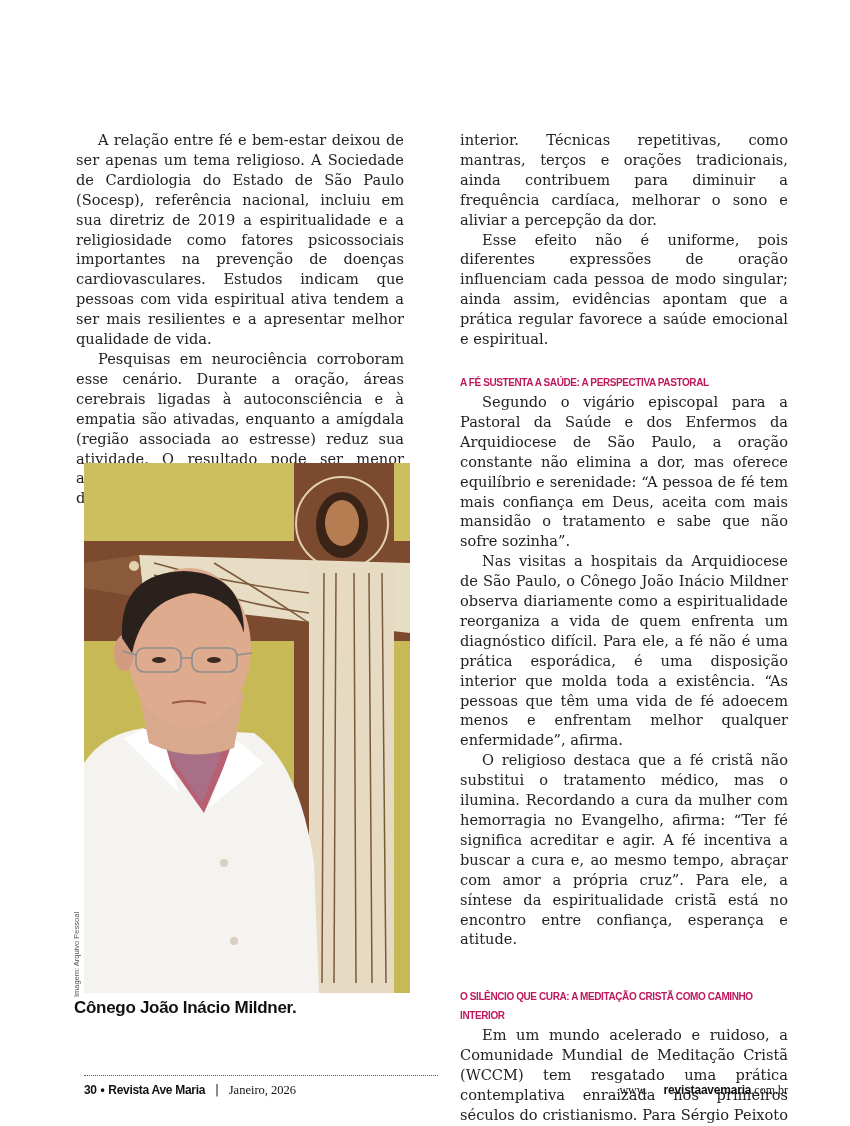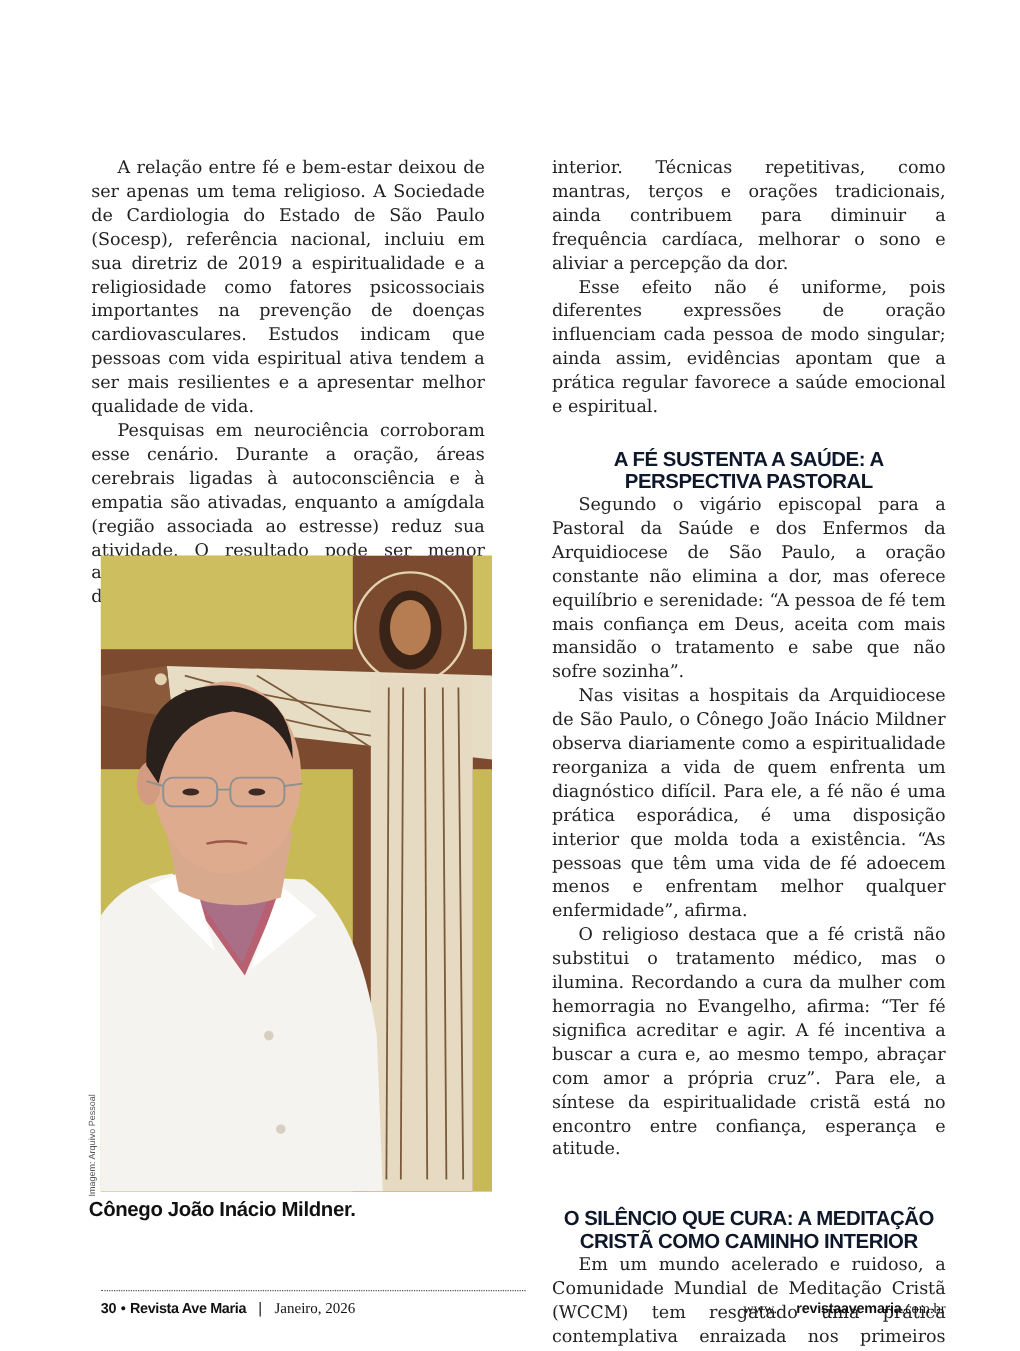--- a/index.html
+++ b/index.html
@@ -2,21 +2,21 @@
 <html><head>
 <meta charset="utf-8">
 <style>
   html, body { margin: 0; padding: 0; background: #ffffff; }
   body { width: 850px; height: 1126px; position: relative; overflow: hidden; font-family: "DejaVu Serif", serif; color: #222; }
   .col { position: absolute; top: 130px; width: 328px; font-size: 14.6px; line-height: 19.9px; text-align: justify; hyphens: manual; }
   .col-left { left: 76px; }
   .col-right { left: 460px; }
   .col p { margin: 0; text-indent: 22px; }
   .col p.noindent { text-indent: 0; }
-  .sect-head { font-family: "Liberation Sans", sans-serif; font-weight: bold; color: #0f172a; font-size: 17px; line-height: 19px; letter-spacing: -0.4px; text-transform: uppercase; margin: 0; text-align: center; }
+  .sect-head { font-family: "Liberation Sans", sans-serif; font-weight: bold; color: #be185d; font-size: 10px; line-height: 19px; letter-spacing: -0.4px; text-transform: uppercase; margin: 0; text-align: left; }
   .gap-big { height: 24px; }
   .gap-mid { height: 38px; }
   .photo { position: absolute; left: 84px; top: 463px; width: 326px; height: 530px; overflow: hidden; background: #c9bb55; }
   .photo svg { display: block; }
   .credit { position: absolute; left: 72px; top: 915px; transform-origin: left top; transform: rotate(-90deg) translate(-82px, 0); font-family: "Liberation Sans", sans-serif; font-size: 7.5px; color: #555; white-space: nowrap; }
   .caption { position: absolute; left: 74px; top: 998px; font-family: "Liberation Sans", sans-serif; font-weight: bold; font-size: 17px; color: #111; letter-spacing: -0.3px; }
   .footer-rule { position: absolute; left: 84px; top: 1075px; width: 354px; border-top: 1px dotted #555; }
   .footer-left { position: absolute; left: 84px; top: 1083px; font-size: 12px; color: #111; white-space: nowrap; }
   .footer-left .pub { font-family: "Liberation Sans", sans-serif; font-weight: bold; letter-spacing: -0.3px; }
   .footer-left .sep { font-family: "DejaVu Sans", sans-serif; margin: 0 6px; }

